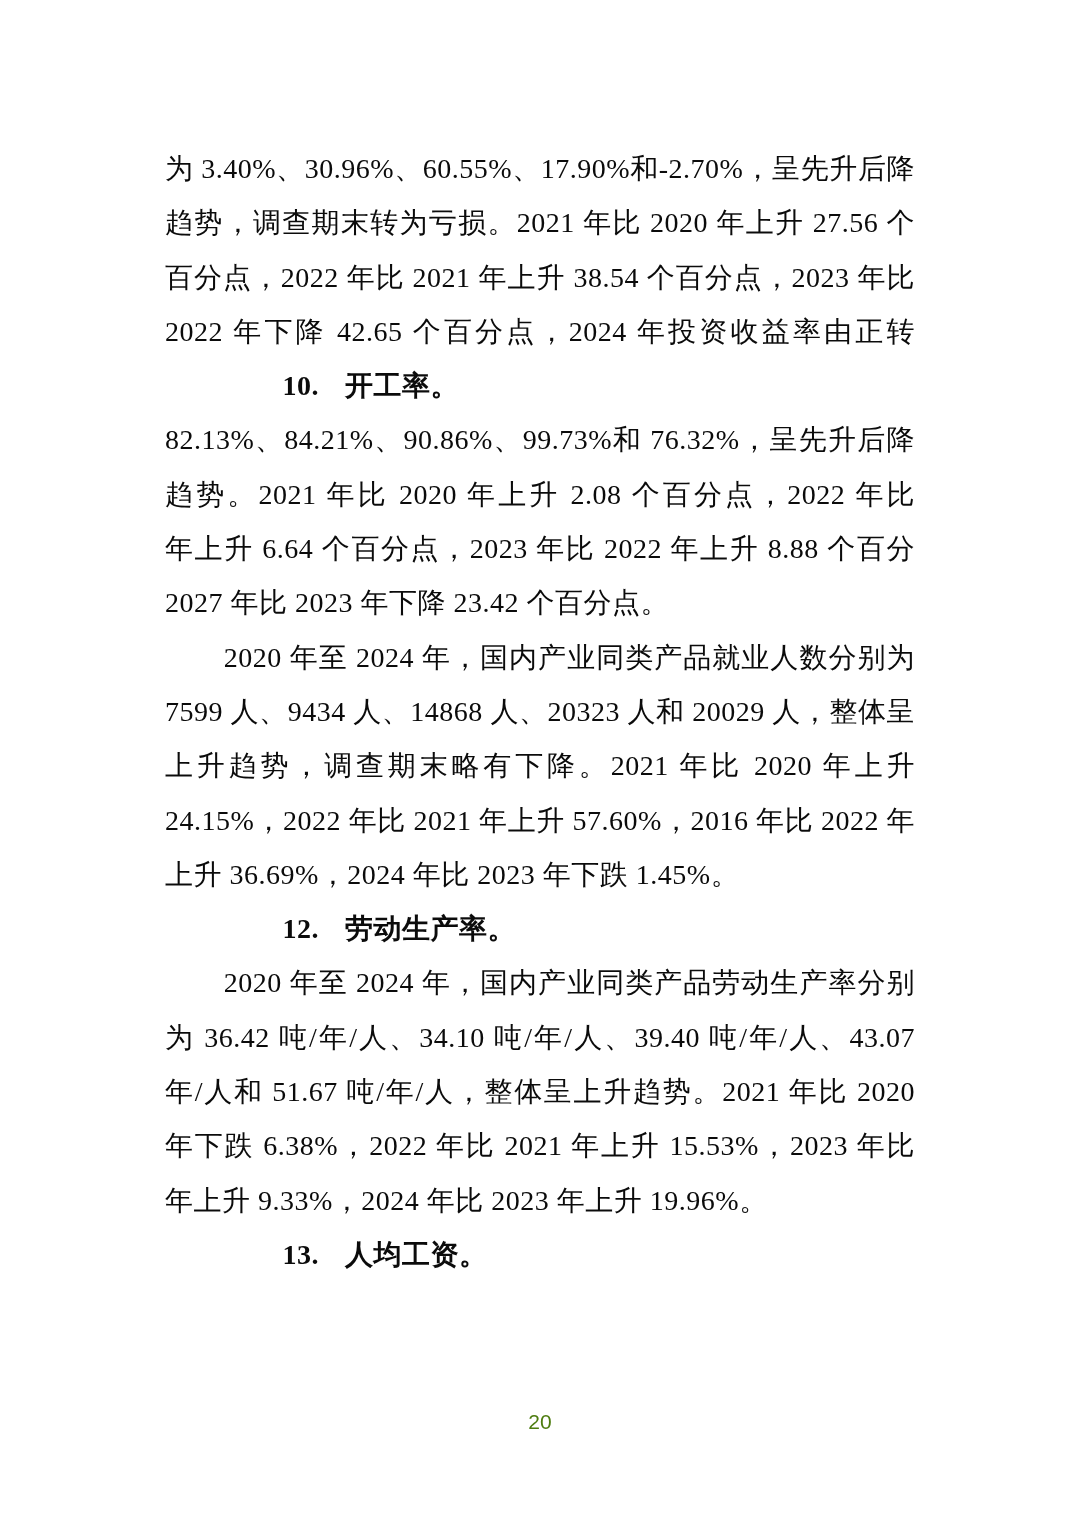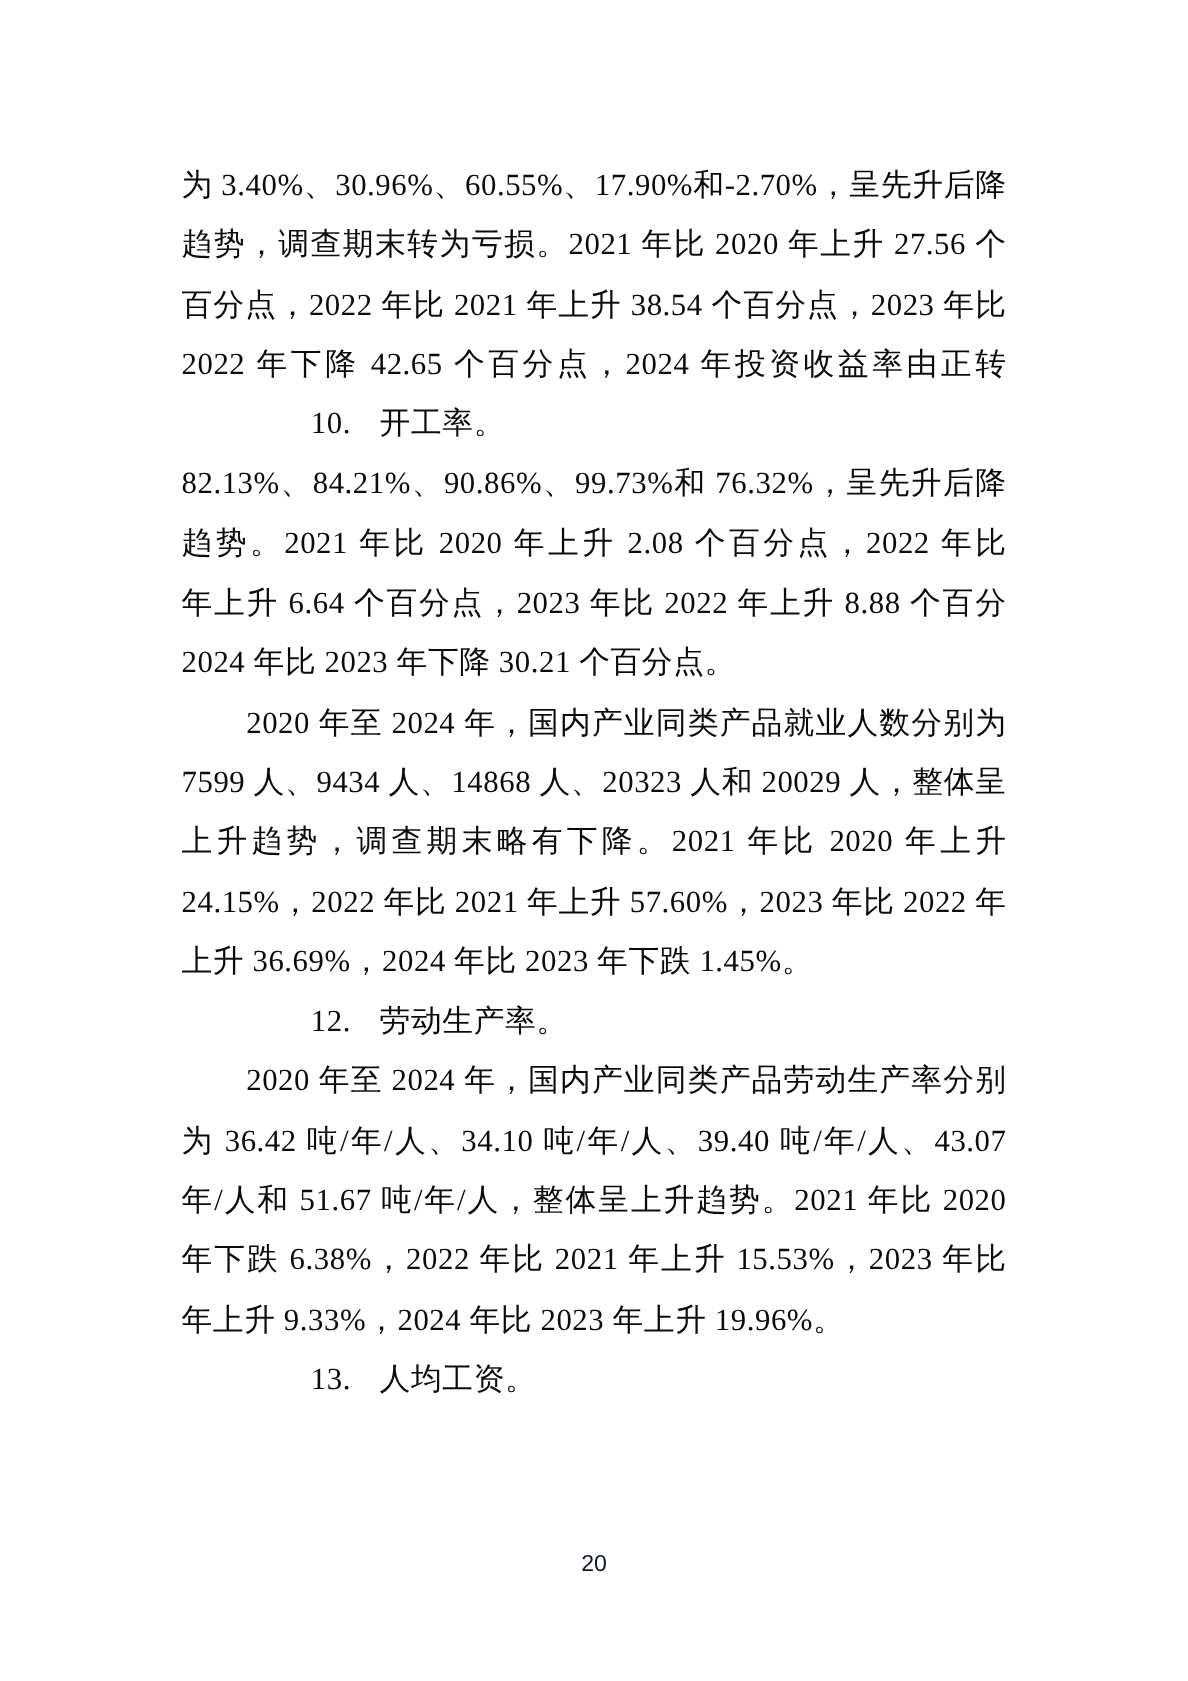--- a/index.html
+++ b/index.html
@@ -36,57 +36,57 @@
   }
   .line.fill {
     text-align: justify;
     text-align-last: justify;
     text-justify: inter-character;
   }
   .line.indent {
     text-indent: 2.1em;
   }
   .line.heading {
-    font-weight: 400;
+    font-weight: 700;
   }
   .line.heading .hnum {
     display: inline-block;
     margin-right: 26px;
   }
   .page-footer {
     position: absolute;
     left: 0;
     top: 1410px;
     width: 100%;
     text-align: center;
   }
   .page-number {
     font-family: "Liberation Sans", "DejaVu Sans", sans-serif;
     font-size: 21px;
-    color: #0f172a;
+    color: #4d7c0f;
   }
 </style>
 </head>
 <body>
 
 <div class="page">
   <div class="content" id="lines">
       <div class="line fill">为 3.40%、30.96%、60.55%、17.90%和-2.70%，呈先升后降</div>
       <div class="line fill">趋势，调查期末转为亏损。2021 年比 2020 年上升 27.56 个</div>
       <div class="line fill">百分点，2022 年比 2021 年上升 38.54 个百分点，2023 年比</div>
       <div class="line fill">2022 年下降 42.65 个百分点，2024 年投资收益率由正转负。</div>
       <div class="line heading indent"><span class="hnum">10.</span><span>开工率。</span></div>
       <div class="line fill">82.13%、84.21%、90.86%、99.73%和 76.32%，呈先升后降</div>
       <div class="line fill">趋势。2021 年比 2020 年上升 2.08 个百分点，2022 年比 2021</div>
       <div class="line fill">年上升 6.64 个百分点，2023 年比 2022 年上升 8.88 个百分点，</div>
-      <div class="line">2024 年比 2023 年下降 30.21 个百分点。</div>
+      <div class="line">2027 年比 2023 年下降 23.42 个百分点。</div>
       <div class="line indent fill">2020 年至 2024 年，国内产业同类产品就业人数分别为</div>
       <div class="line fill">7599 人、9434 人、14868 人、20323 人和 20029 人，整体呈</div>
       <div class="line fill">上升趋势，调查期末略有下降。2021 年比 2020 年上升</div>
-      <div class="line fill">24.15%，2022 年比 2021 年上升 57.60%，2023 年比 2022 年</div>
+      <div class="line fill">24.15%，2022 年比 2021 年上升 57.60%，2016 年比 2022 年</div>
       <div class="line">上升 36.69%，2024 年比 2023 年下跌 1.45%。</div>
       <div class="line heading indent"><span class="hnum">12.</span><span>劳动生产率。</span></div>
       <div class="line indent fill">2020 年至 2024 年，国内产业同类产品劳动生产率分别</div>
       <div class="line fill">为 36.42 吨/年/人、34.10 吨/年/人、39.40 吨/年/人、43.07 吨/</div>
       <div class="line fill">年/人和 51.67 吨/年/人，整体呈上升趋势。2021 年比 2020</div>
       <div class="line fill">年下跌 6.38%，2022 年比 2021 年上升 15.53%，2023 年比 2022</div>
       <div class="line">年上升 9.33%，2024 年比 2023 年上升 19.96%。</div>
       <div class="line heading indent"><span class="hnum">13.</span><span>人均工资。</span></div>
     </div>
   <div class="page-footer">

